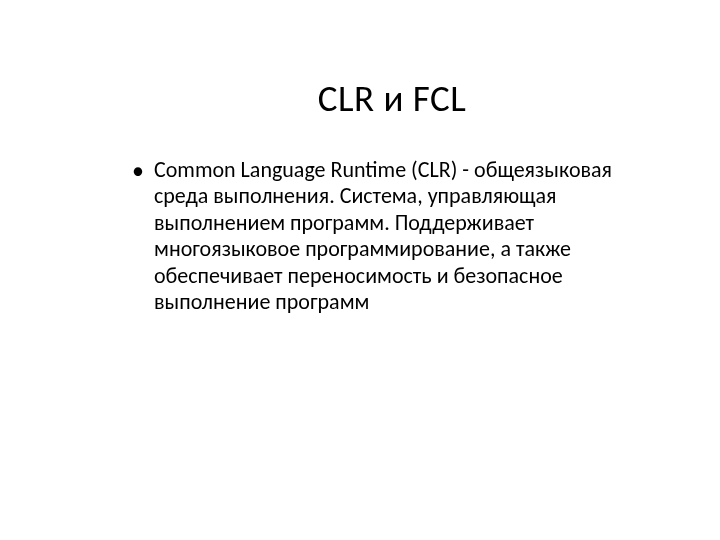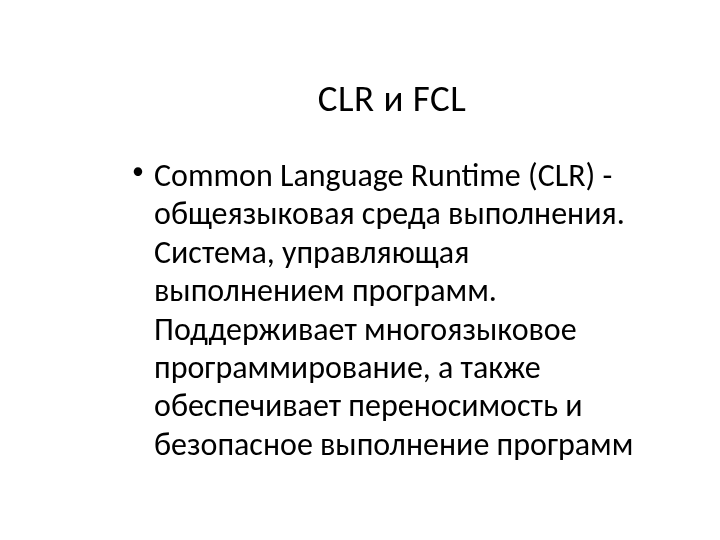--- a/index.html
+++ b/index.html
@@ -25,21 +25,21 @@
     }
     .content {
       padding-left: 8px;
     }
     .bullet-list {
       list-style: none;
     }
     .bullet-item {
       position: relative;
       padding-left: 26px;
-      font-size: 32px;
+      font-size: 22px;
       line-height: 1.2;
       margin-bottom: 2px;
       font-weight: 400;
     }
     .bullet-item::before {
       content: "•";
       position: absolute;
       left: 4px;
       top: 0;
       font-size: 24px;

